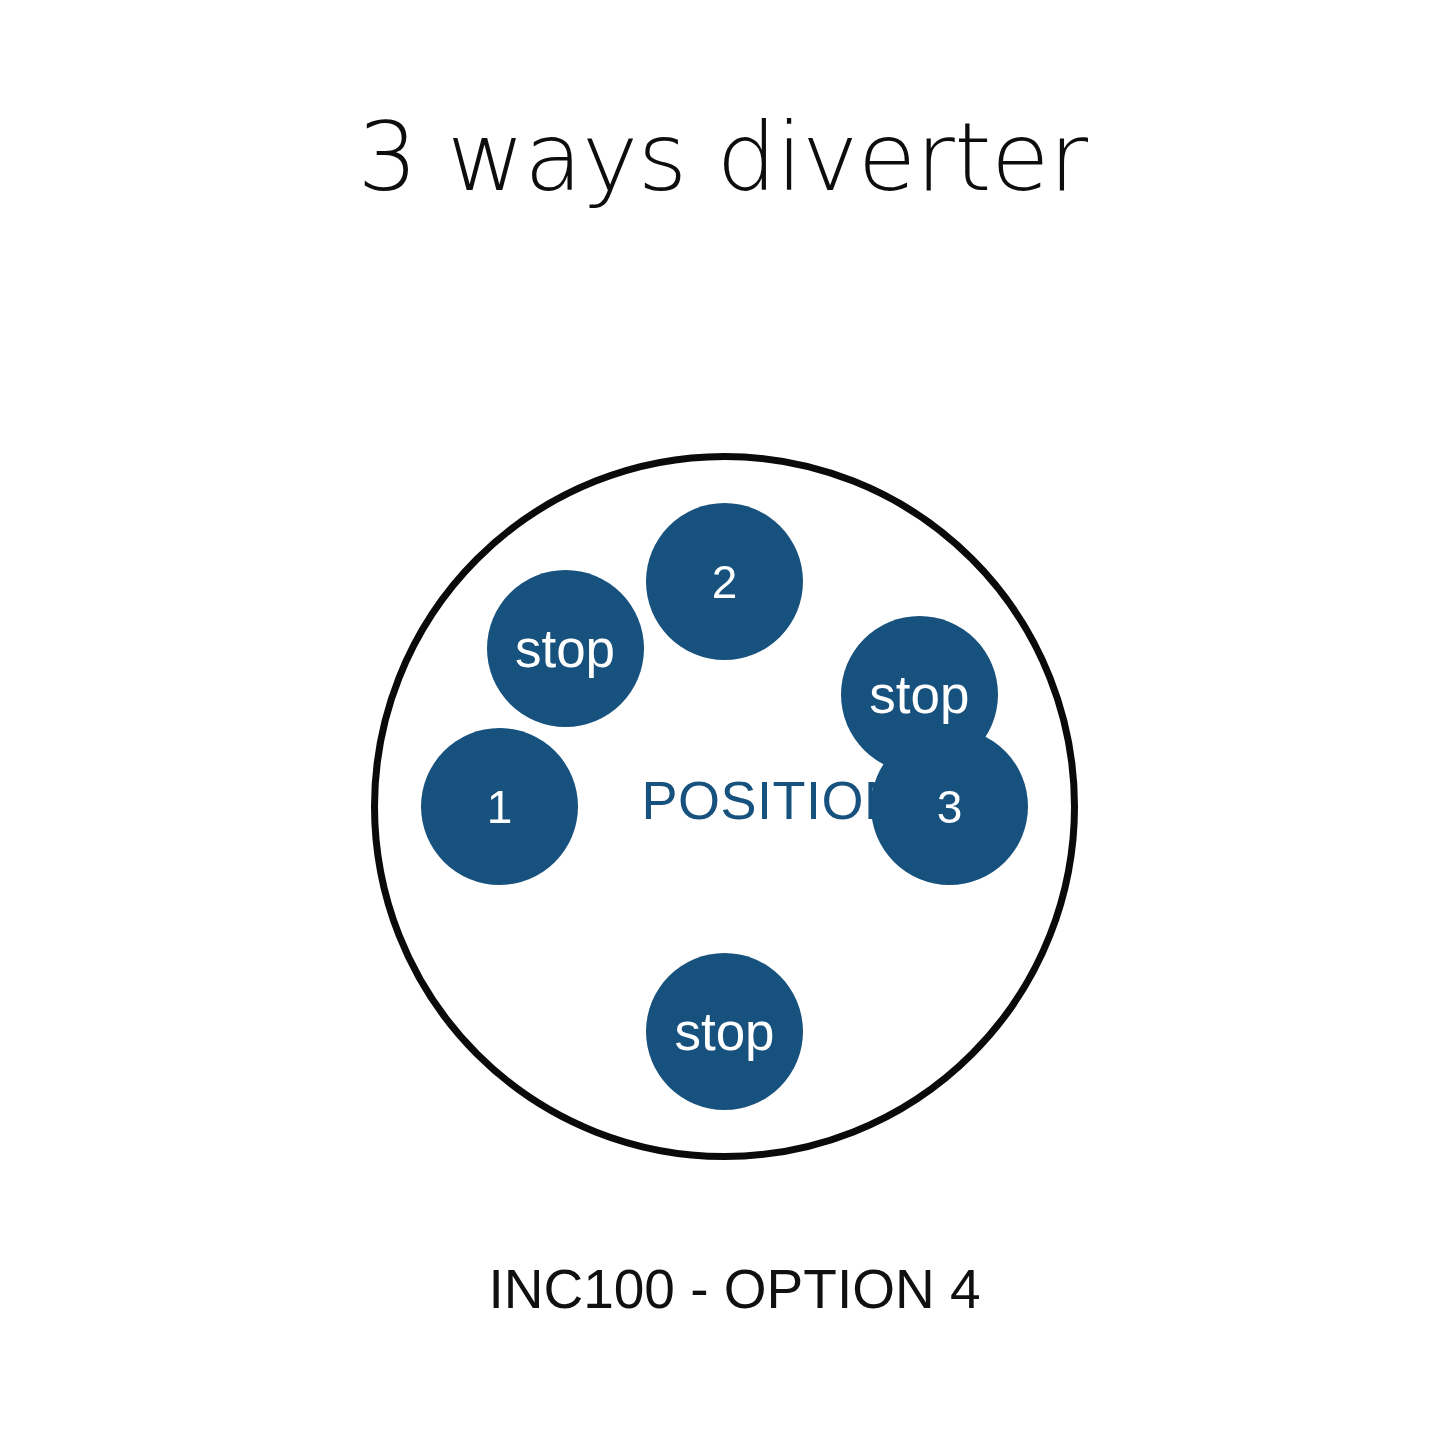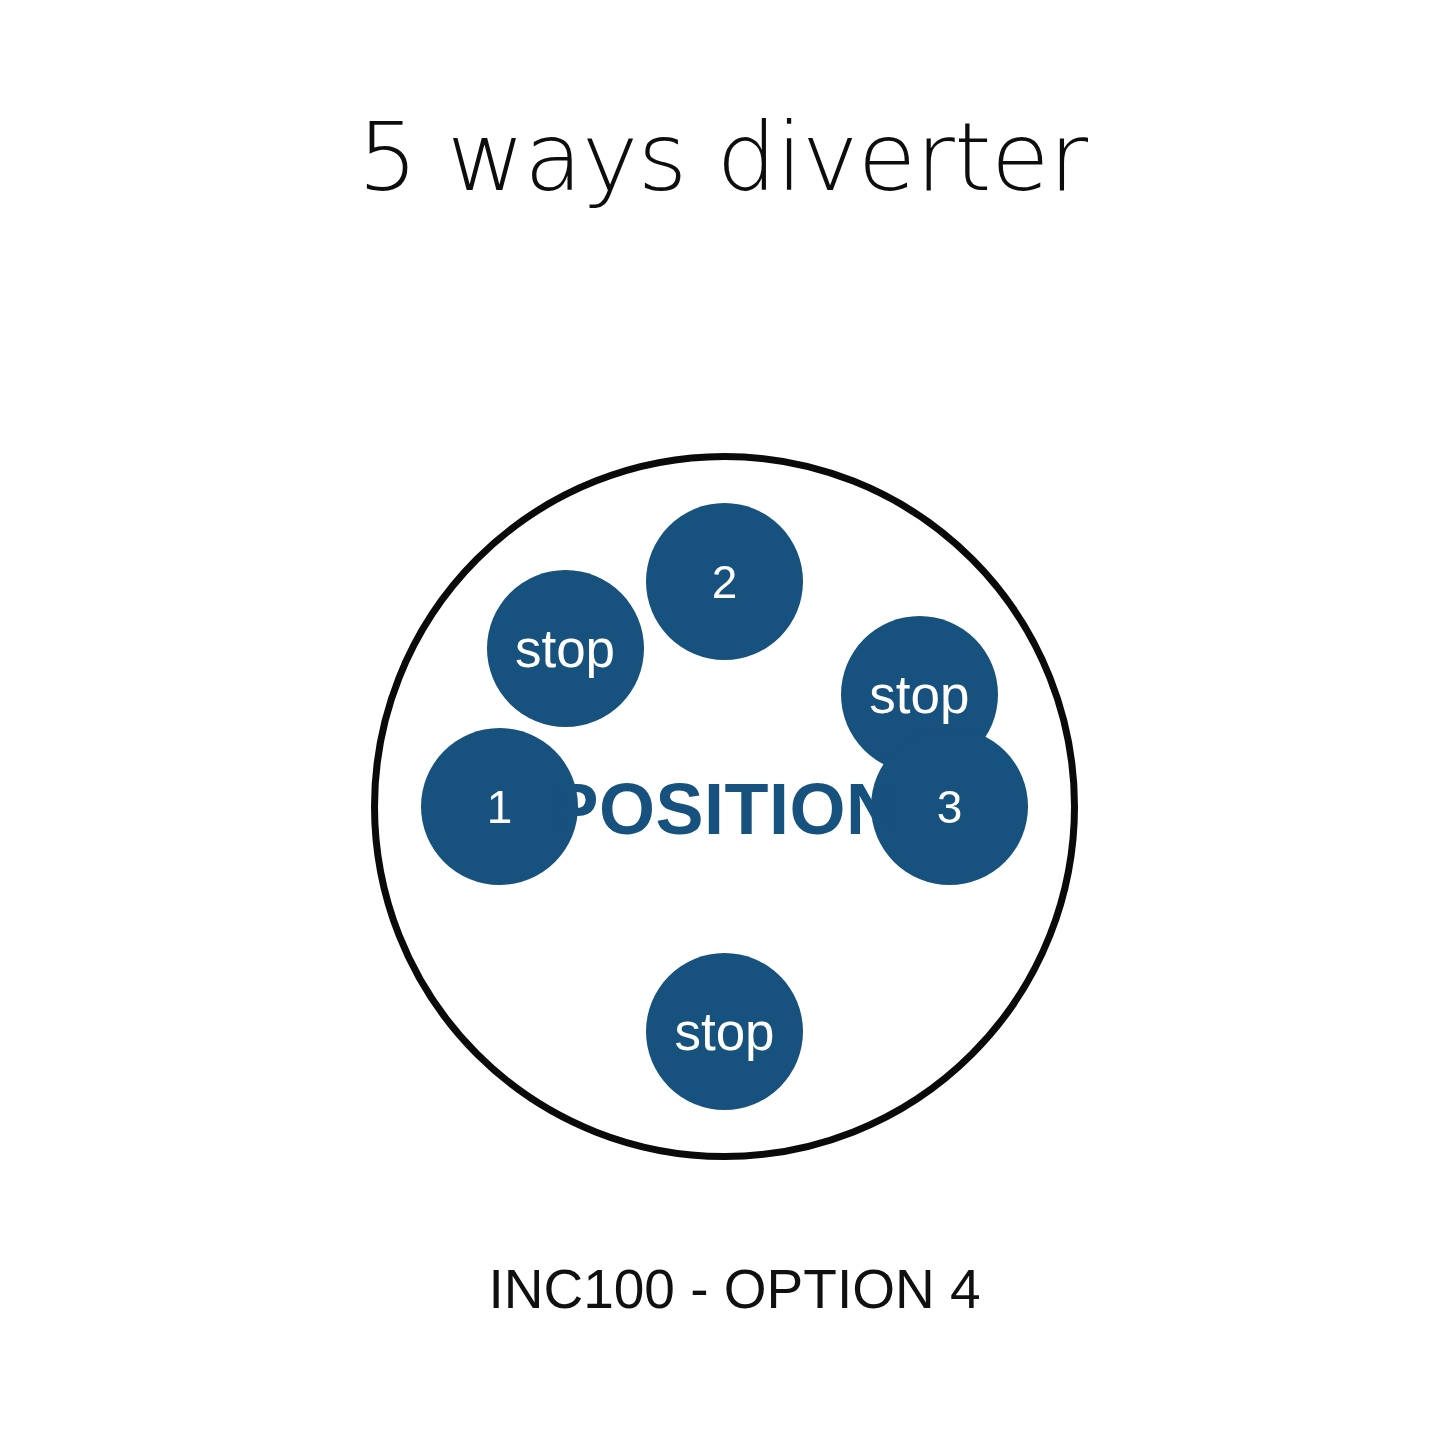--- a/index.html
+++ b/index.html
@@ -100,27 +100,28 @@
   .slot-left       { left: 128.5px; top: 353.5px; }   
   .slot-upper-left { left: 194.0px; top: 195.0px; }   
 
   .center-label {
     position: absolute;
     left: 0;
     top: 320.0px;
     width: 707px;
     text-align: center;
     font-family: "Liberation Sans", sans-serif;
-    font-size: 72px;
-    font-weight: 700;
+    font-size: 54px;
+    font-weight: 400;
     color: #17517e;
     letter-spacing: 0.5px;
     line-height: 1;
     white-space: nowrap;
     user-select: none;
+    padding-left: 48px;
   }
 
   
   .caption {
     position: absolute;
     left: 0;
     top: 1262px;
     width: 1445px;
     text-align: center;
     font-family: "Liberation Sans", sans-serif;
@@ -130,21 +131,21 @@
     line-height: 1.0;
     white-space: nowrap;
     margin-left: 12px;
   }
 </style>
 </head>
 <body>
 
 <div id="canvas">
 
-  <div class="title">5 ways diverter</div>
+  <div class="title">3 ways diverter</div>
 
   <div class="diagram">
 
     <div class="dial-ring"></div>
 
     <div class="pos-node numeric slot-top">
       <span class="node-label">2</span>
     </div>
 
     <div class="pos-node slot-upper-right">

